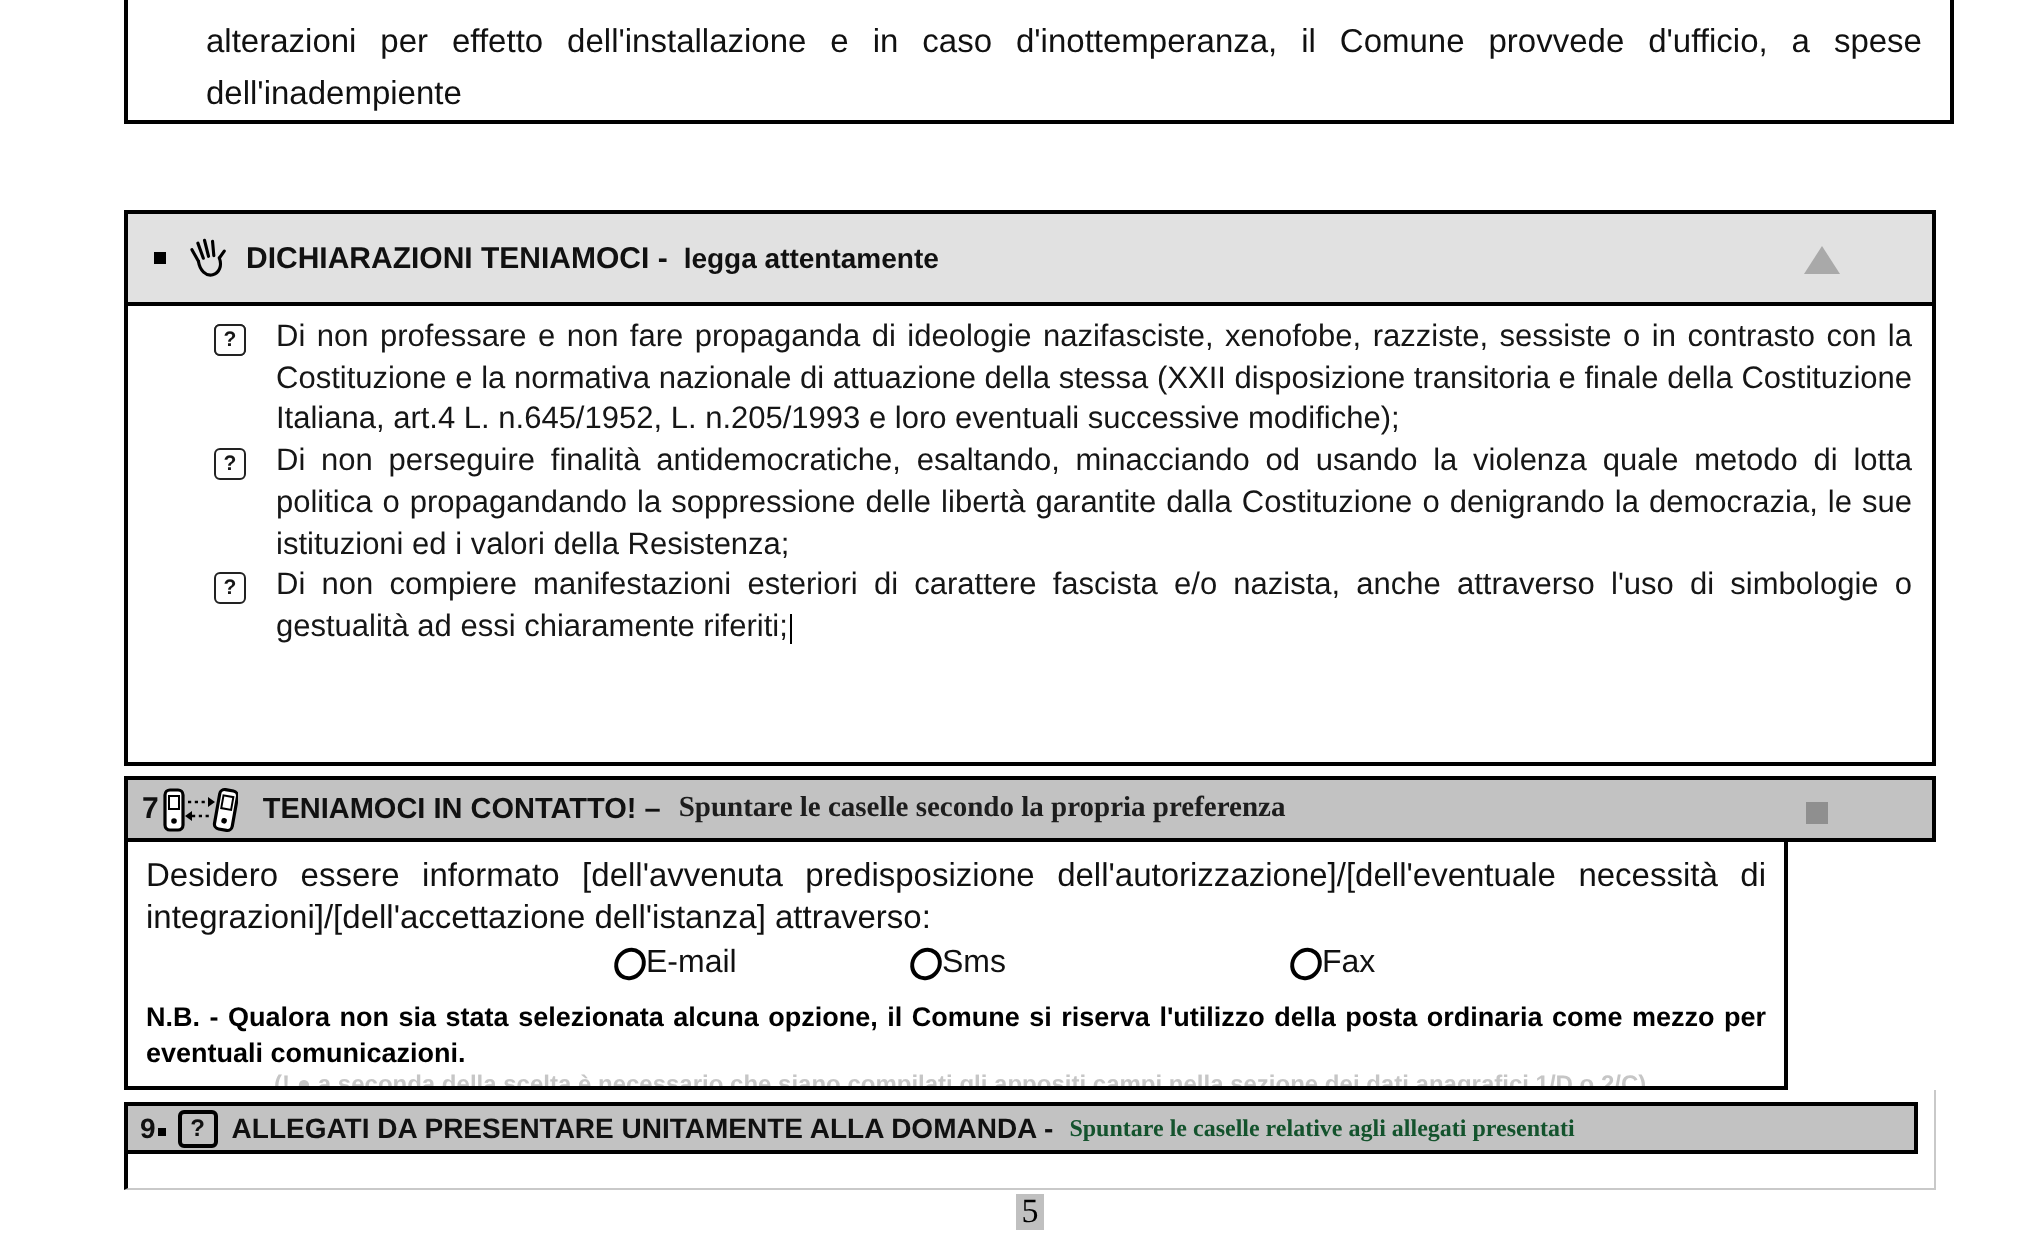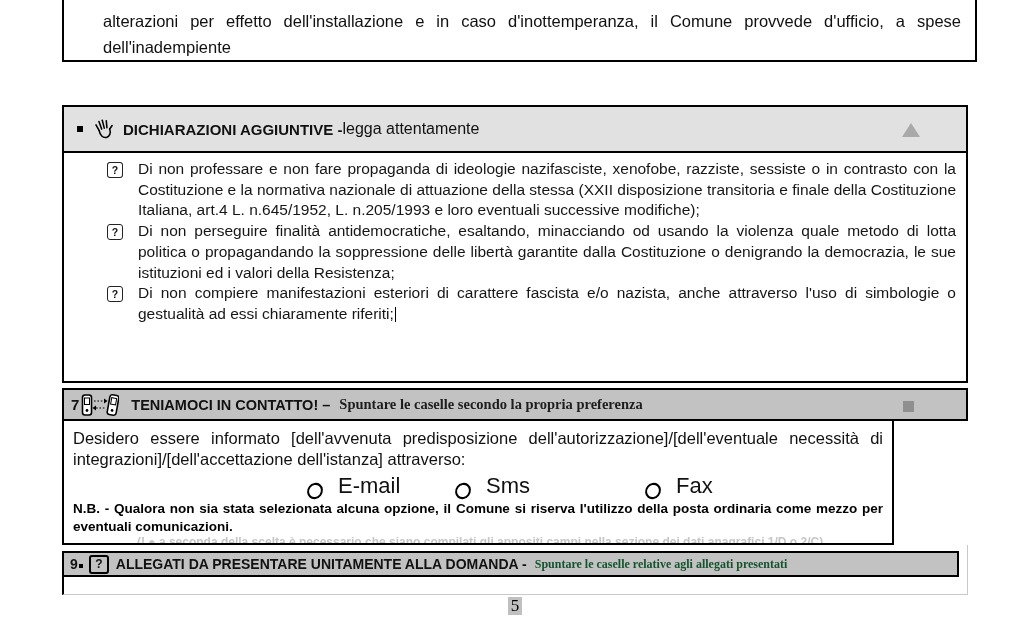--- a/index.html
+++ b/index.html
@@ -17,21 +17,21 @@
                 display:flex;align-items:center;justify-content:center;}
   .dichiara-title{font-weight:bold;font-size:20px;letter-spacing:4.5px;word-spacing:16px;color:#0c0c0c;}
 
   
   .agg-header{position:absolute;left:62px;top:105px;width:906px;height:48px;
               background:#e1e1e1;border:2px solid #000;box-sizing:border-box;
               display:flex;align-items:center;padding-left:13px;}
   .bullet-sq{width:6px;height:6px;background:#000;flex:0 0 auto;}
   .hand-wrap{margin:0 8px 0 10px;display:flex;align-items:center;}
   .agg-title{font-weight:bold;font-size:15px;}
-  .agg-sub{font-weight:normal;font-size:16px;margin-left:0;}
+  .agg-sub{font-weight:bold;font-size:14px;margin-left:8px;}
   .tri{position:absolute;right:46px;top:16px;width:0;height:0;
        border-left:9px solid transparent;border-right:9px solid transparent;
        border-bottom:14px solid #a9a9a9;}
 
   
   .decl-box{position:absolute;left:62px;top:153px;width:906px;height:230px;
             border:2px solid #000;border-top:none;box-sizing:border-box;background:#fff;
             padding:6px 10px 0 43px;overflow:hidden;}
   .decl-item{position:relative;padding-left:31px;text-align:justify;
              font-size:15.5px;line-height:20.7px;color:#161616;}
@@ -51,21 +51,21 @@
   .sec-sub{font-family:"Liberation Serif",serif;font-weight:bold;font-size:14.5px;
            margin-left:9px;color:#1d1d1d;}
   .sq{position:absolute;right:52px;top:11px;width:11px;height:11px;background:#8f8f8f;}
 
   
   .sec7-box{position:absolute;left:62px;top:421px;width:832px;height:124px;
             border:2px solid #000;border-top:none;box-sizing:border-box;background:#fff;
             padding:7px 9px 0 9px;overflow:hidden;}
   .intro{text-align:justify;font-size:16.5px;line-height:21px;}
   .radio-row{position:relative;height:25px;margin-top:2px;}
-  .radio-opt{position:absolute;top:1px;display:flex;align-items:flex-end;gap:15px;font-size:22px;}
+  .radio-opt{position:absolute;top:1px;display:flex;align-items:center;gap:0;font-size:16px;}
   .radio-opt.email{left:234px}.radio-opt.sms{left:382px}.radio-opt.fax{left:572px}
   .rcirc{width:12px;height:12px;border:2.2px solid #000;border-radius:50%;background:#fff;
          transform:rotate(-10deg) skewX(-6deg);}
   .nb{font-weight:bold;font-size:13.5px;line-height:17.5px;text-align:justify;margin-top:3px;color:#000000;}
   .gray-note{font-size:12px;line-height:15px;color:#c6c6c6;padding-left:64px;white-space:nowrap;font-weight:bold;}
 
   
   .sec9-header{position:absolute;left:62px;top:551px;width:897px;height:26px;
                background:#c2c2c2;border:2px solid #000;box-sizing:border-box;
                display:flex;align-items:center;padding-left:6px;}
@@ -103,21 +103,21 @@
         <g fill="#ffffff" stroke="#000" stroke-width="1.7" stroke-linecap="round" transform="rotate(-14 12 12)">
           <path d="M6.5 12.5 L4.6 5.5"></path>
           <path d="M9.5 11.5 L8.6 2.8"></path>
           <path d="M12.5 11.2 L12.5 2.2"></path>
           <path d="M15.4 11.5 L16.6 3.8"></path>
           <path d="M18 13.5 L21.5 10.5"></path>
           <path d="M6.5 12.5 C6 17.5 8.5 21.5 12.3 21.5 C16 21.5 18.5 18 18 13.5" fill="none"></path>
         </g>
       </svg>
     </span>
-    <span class="agg-title">DICHIARAZIONI AGGIUNTIVE -</span>
+    <span class="agg-title">DICHIARAZIONI TENIAMOCI -</span>
     <span class="agg-sub">legga attentamente</span>
     <span class="tri"></span>
   </div>
 
   <div class="decl-box">
     <div class="decl-item">
       <span class="qbox">?</span>
     </div>
     <div class="decl-item">
       <span class="qbox">?</span>

